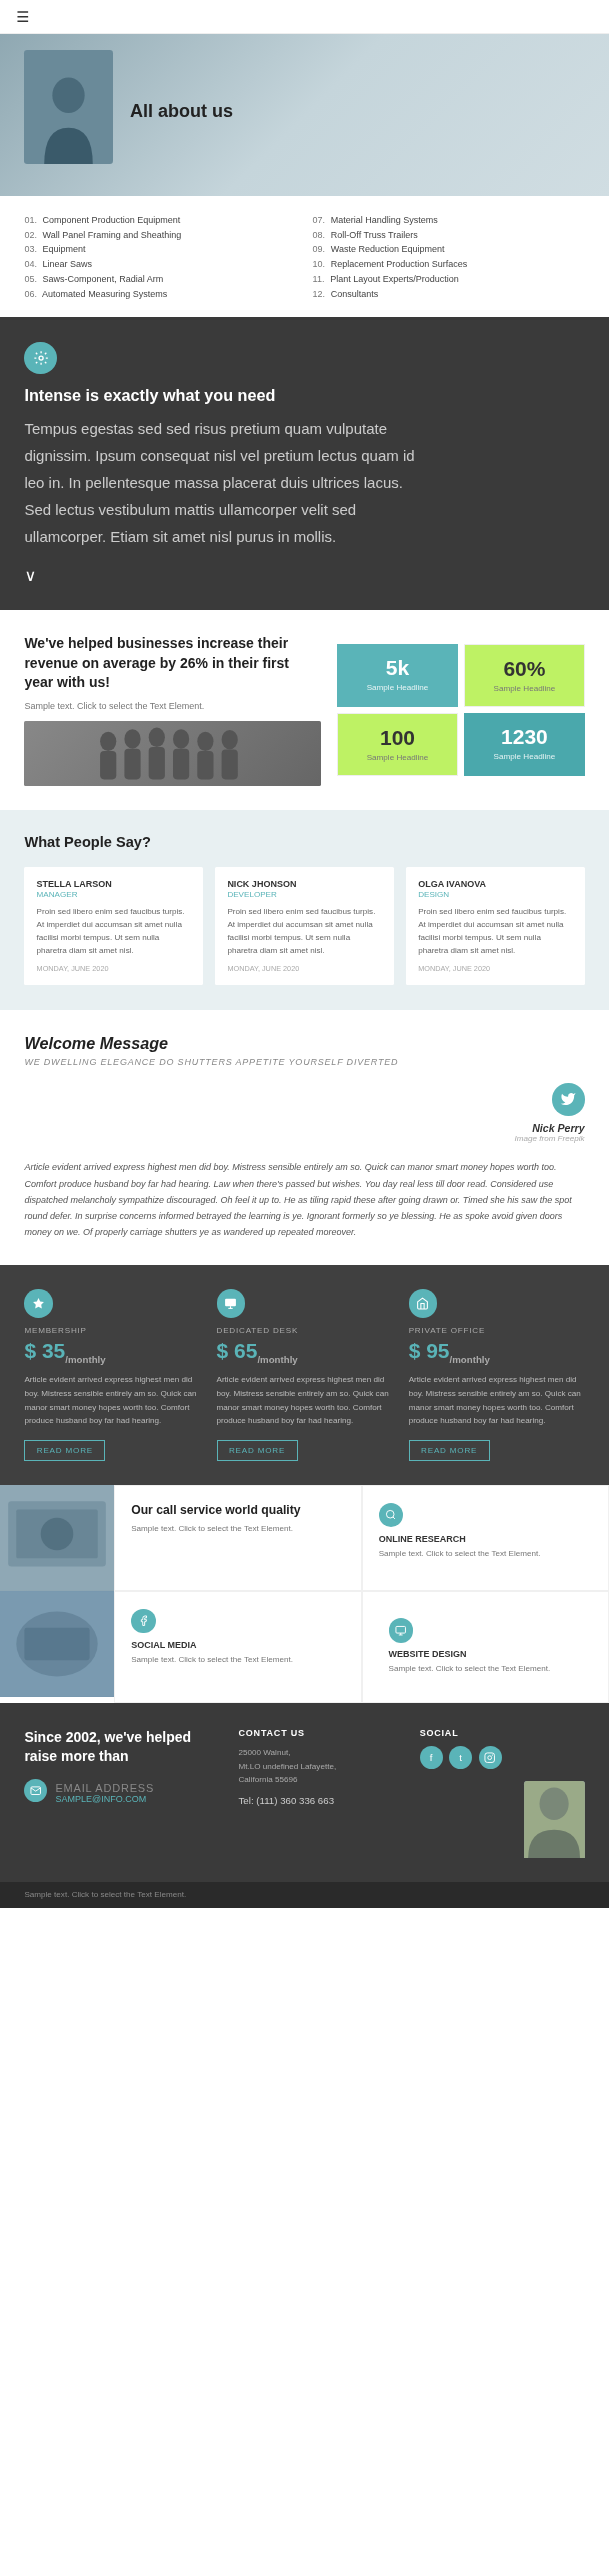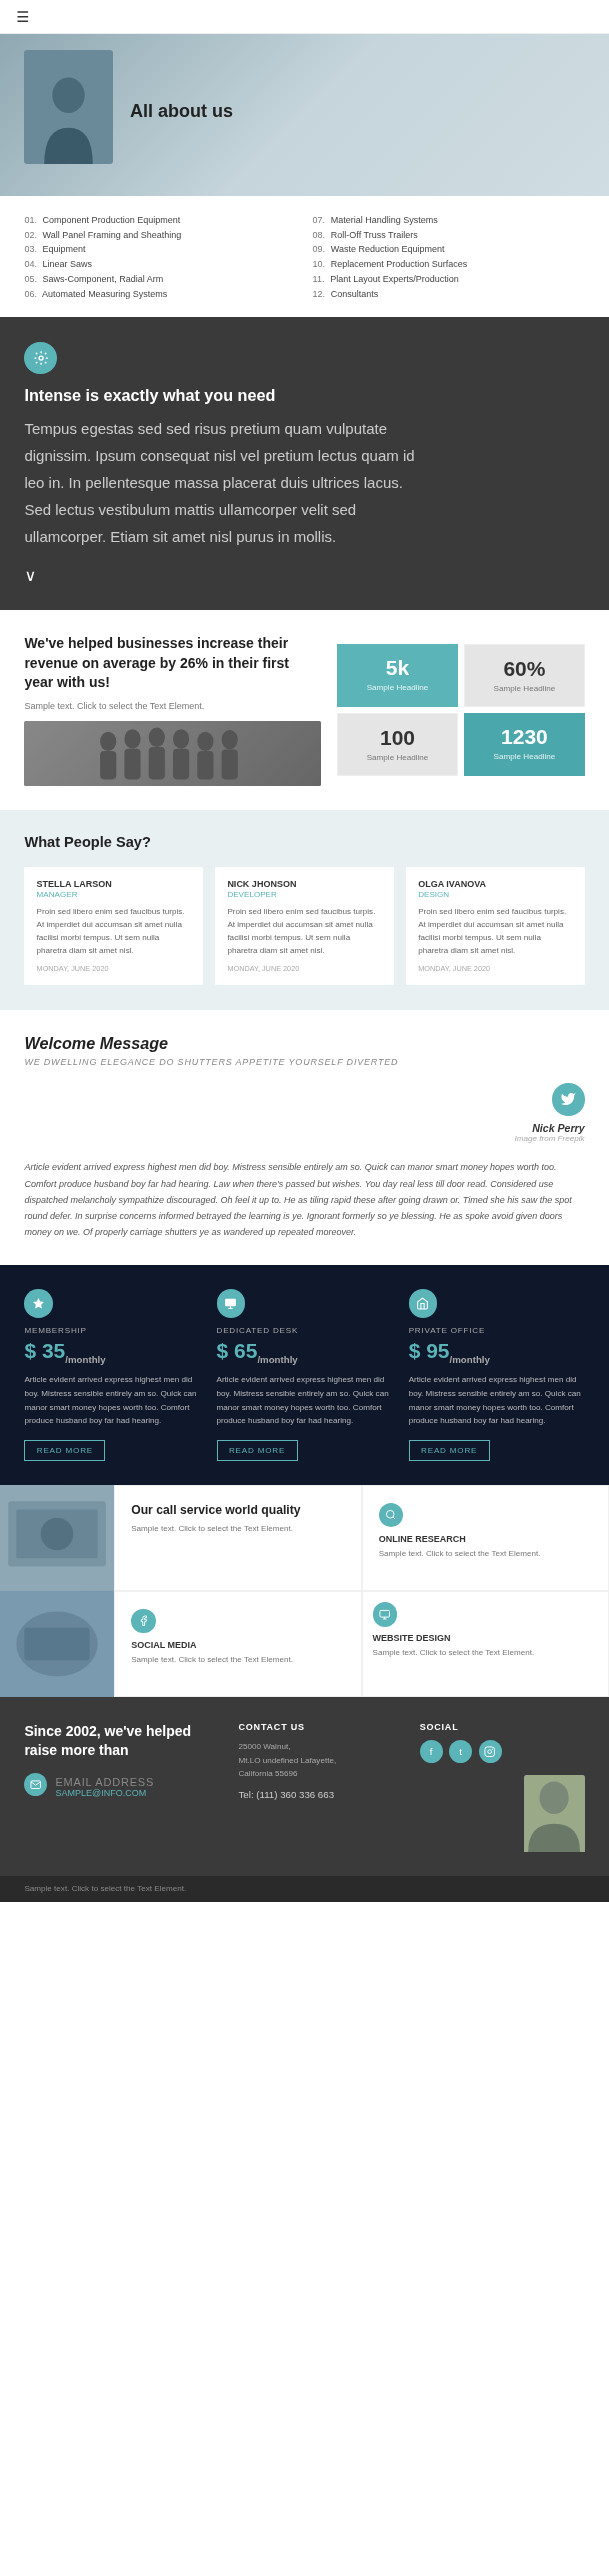--- a/index.html
+++ b/index.html
@@ -107,21 +107,21 @@
       flex: 1;
       display: grid;
       grid-template-columns: 1fr 1fr;
       gap: 6.5px;
     }
     .stat-box {
       padding: 12.2px;
       text-align: center;
     }
     .stat-box.teal { background: #5ab4b8; }
-    .stat-box.white { background: #e5e5e5; border: 0.8px solid #eee; }
+    .stat-box.white { background: #bef264; border: 0.8px solid #eee; }
     .stat-number { font-size: 21px; font-weight: bold; color: #fff; }
     .stat-box.white .stat-number { color: #333; }
     .stat-label { font-size: 8.1px; color: rgba(255,255,255,0.85); margin-top: 3.2px; }
     .stat-box.white .stat-label { color: #777; }
 
     
     .testimonials-section {
       background: #e8f0f2;
       padding: 24.4px;
     }
@@ -163,21 +163,21 @@
       margin-bottom: 6.5px;
       font-size: 14.6px;
       color: #fff;
     }
     .author-name { font-size: 10.6px; font-weight: bold; color: #333; }
     .author-sub { font-size: 8.1px; color: #aaa; }
     .welcome-text { font-size: 9px; color: #555; line-height: 1.8; }
 
     
     .pricing-section {
-      background: #0f172a;
+      background: #404040;
       padding: 24.4px;
       display: grid;
       grid-template-columns: 1fr 1fr 1fr;
       gap: 16.2px;
     }
     .pricing-card {}
     .pricing-icon {
       width: 28.4px; height: 28.4px;
       background: #5ab4b8;
       border-radius: 50%;
@@ -490,21 +490,21 @@
     </div>
     <div style="padding: 16.2px; border: 0.8px solid #f0f0f0;">
       <div class="service-small-icon">
         <svg viewBox="0 0 24 24" width="11.4" height="11.4" fill="none" stroke="white" stroke-width="2">
           <path d="M18 2h-3a5 5 0 00-5 5v3H7v4h3v8h4v-8h3l1-4h-4V7a1 1 0 011-1h3z"></path>
         </svg>
       </div>
       <div class="service-small-title">SOCIAL MEDIA</div>
       <div class="service-small-text">Sample text. Click to select the Text Element.</div>
     </div>
-    <div style="padding: 10px; border: 0.8px solid #f0f0f0;">
+    <div style="padding: 26px; border: 0.8px solid #f0f0f0;">
       <div class="service-small-icon">
         <svg viewBox="0 0 24 24" width="11.4" height="11.4" fill="none" stroke="white" stroke-width="2">
           <rect x="2" y="3" width="20" height="14" rx="2"></rect>
             <line x1="8" y1="21" x2="16" y2="21"></line>
             <line x1="12" y1="17" x2="12" y2="21"></line>
         </svg>
       </div>
       <div class="service-small-title">WEBSITE DESIGN</div>
       <div class="service-small-text">Sample text. Click to select the Text Element.</div>
     </div>

